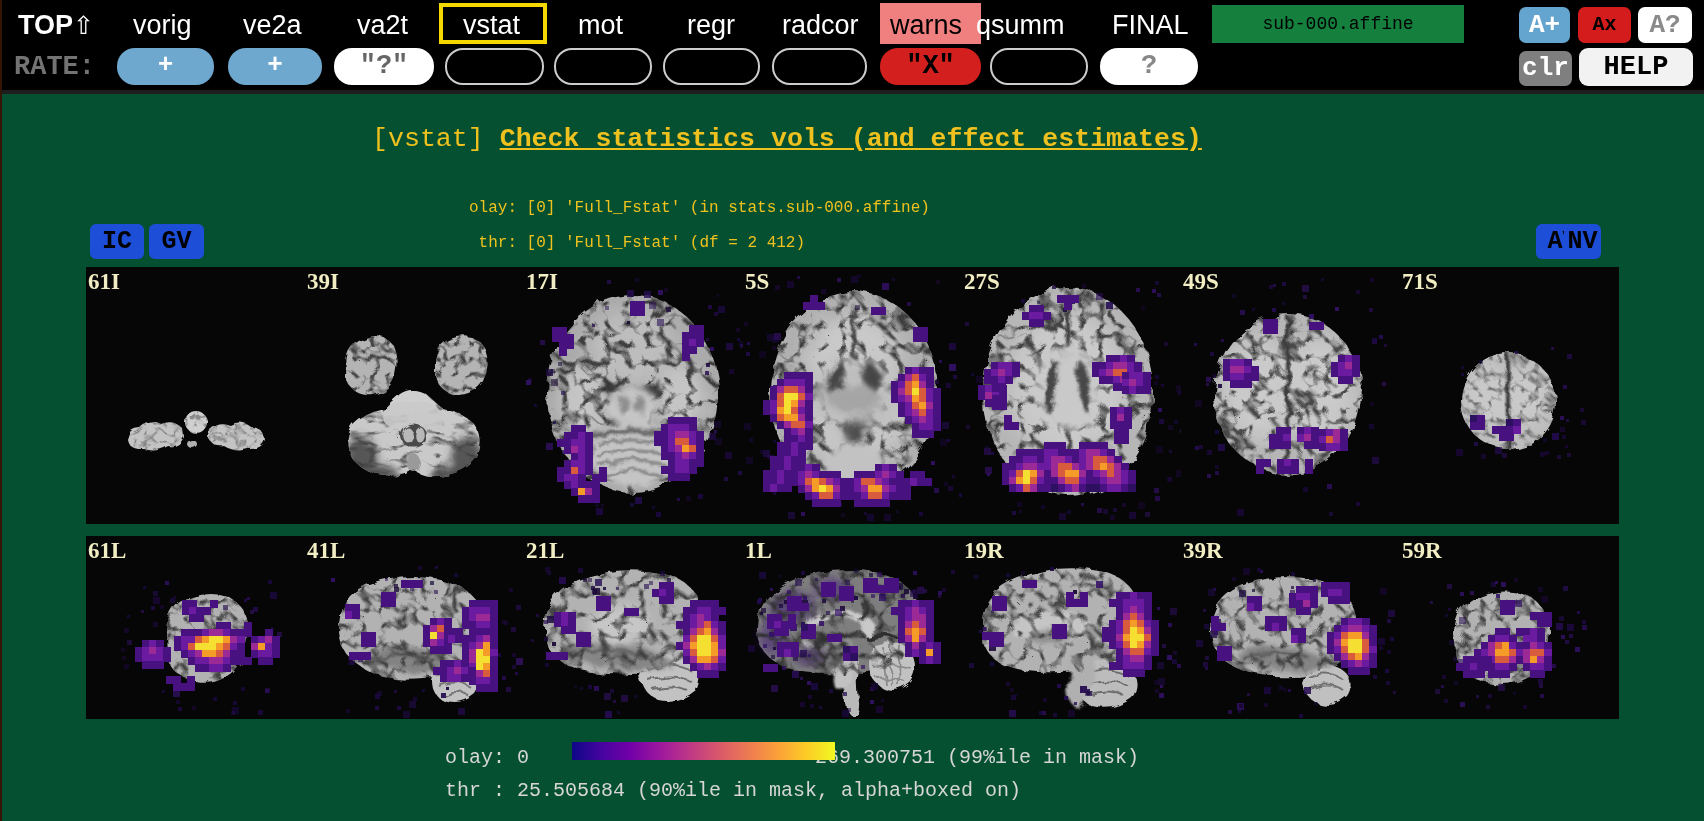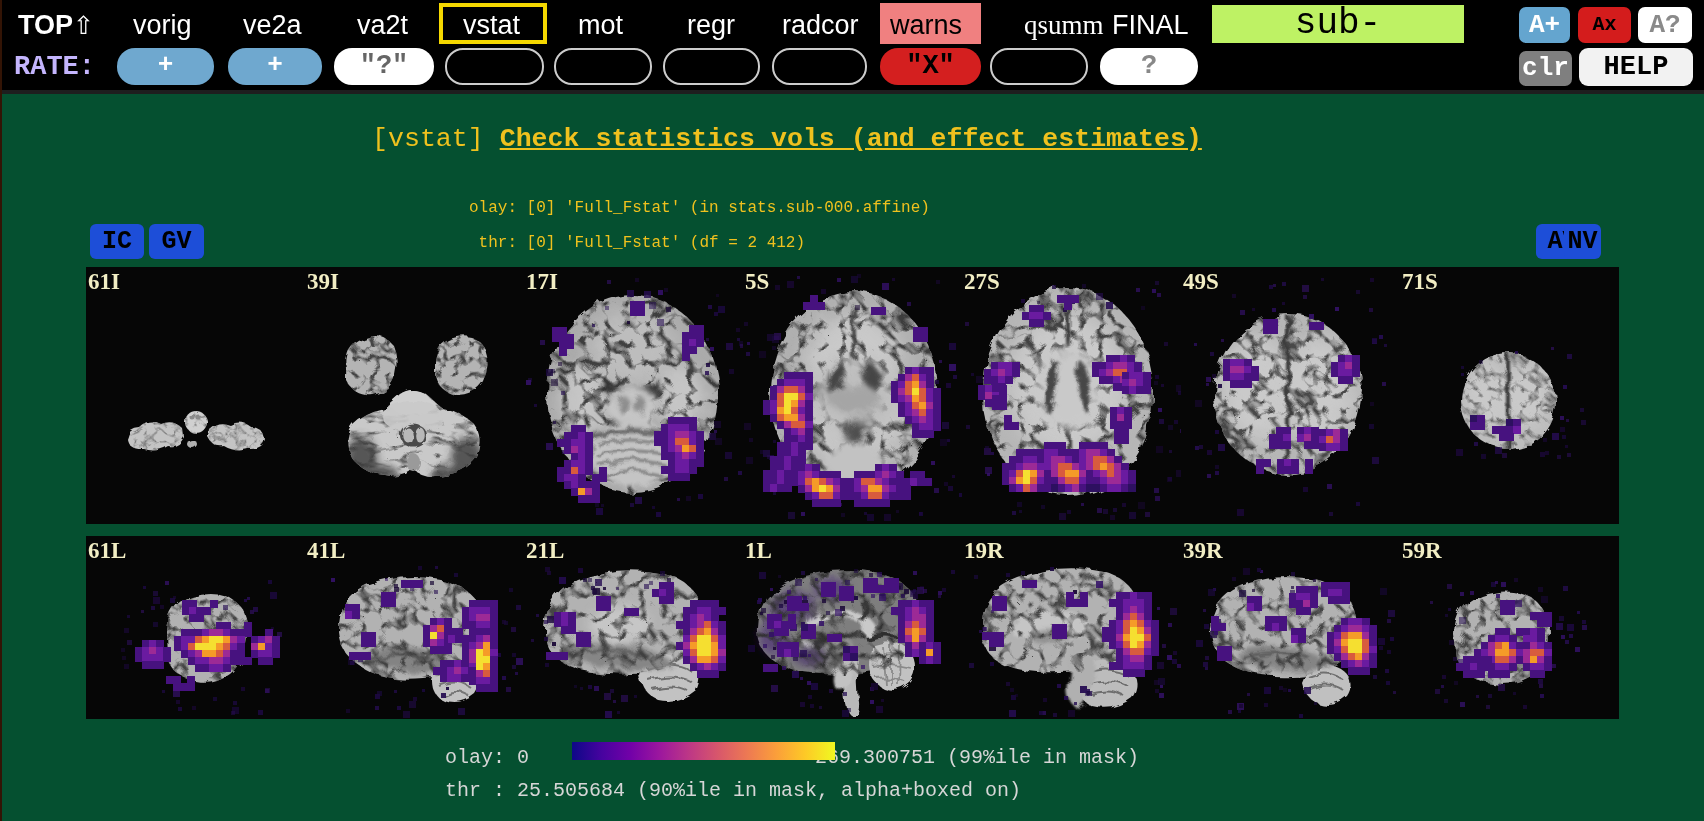--- a/index.html
+++ b/index.html
@@ -17,27 +17,27 @@
     <div style="position:absolute;left:880px;top:3px;width:101px;height:41px;background:#f08080"></div>
     <div class="nv" style="left:18px;font-weight:bold;">TOP<span style="font-weight:normal;font-size:25px">⇧</span></div>
     <div class="nv" style="left:133px;">vorig</div>
     <div class="nv" style="left:243px;">ve2a</div>
     <div class="nv" style="left:357px;">va2t</div>
     <div class="nv" style="left:463px;">vstat</div>
     <div class="nv" style="left:578px;">mot</div>
     <div class="nv" style="left:687px;">regr</div>
     <div class="nv" style="left:782px;">radcor</div>
     <div class="nv" style="left:890px;color:#000;">warns</div>
-    <div class="nv" style="left:1024px;font-family:Liberation Serif, serif;">qsumm</div>
+    <div class="nv" style="left:976px;">qsumm</div>
     <div class="nv" style="left:1112px;">FINAL</div>
-    <div style="position:absolute;left:1212px;top:5px;width:252px;height:38px;background:#bef264;color:#000;font-size:36px;text-align:center;line-height:38px">sub-000.affine</div>
+    <div style="position:absolute;left:1212px;top:5px;width:252px;height:38px;background:#15803d;color:#000;font-size:18px;text-align:center;line-height:38px">sub-000.affine</div>
     <div class="btn2" style="left:1519px;top:7px;width:51px;height:36px;background:#64a5cf;color:#fff;font-size:26px;line-height:36px;border-radius:7px">A+</div>
     <div class="btn2" style="left:1578px;top:7px;width:53px;height:36px;background:#d41c1c;color:#000;font-size:20px;line-height:36px;border-radius:7px">Ax</div>
     <div class="btn2" style="left:1638px;top:7px;width:54px;height:36px;background:#ffffff;color:#8a8a8a;font-size:26px;line-height:36px;border-radius:7px">A?</div>
-    <div style="position:absolute;left:14px;top:52px;color:#c4b5fd;font-weight:bold;font-size:27px;font-family:'Liberation Mono',monospace">RATE:</div>
+    <div style="position:absolute;left:14px;top:52px;color:#737373;font-weight:bold;font-size:27px;font-family:'Liberation Mono',monospace">RATE:</div>
     <div class="pill" style="left:117px;width:97px;background:#6fa8cf;color:#fff;font-weight:bold;font-size:26px;line-height:34px">+</div>
     <div class="pill" style="left:228px;width:94px;background:#6fa8cf;color:#fff;font-weight:bold;font-size:26px;line-height:34px">+</div>
     <div class="pill" style="left:334px;width:100px;background:#fff;color:#666;font-weight:bold;font-size:27px;line-height:36px">"?"</div>
     <div class="pill opill" style="left:445px;width:99px"></div>
     <div class="pill opill" style="left:554px;width:98px"></div>
     <div class="pill opill" style="left:663px;width:97px"></div>
     <div class="pill opill" style="left:772px;width:95px"></div>
     <div class="pill" style="left:880px;width:101px;background:#d41f1f;color:#000;font-weight:bold;font-size:27px;line-height:36px">"X"</div>
     <div class="pill opill" style="left:990px;width:98px"></div>
     <div class="pill" style="left:1100px;width:98px;background:#fff;color:#888;font-weight:bold;font-size:27px;line-height:36px">?</div>

